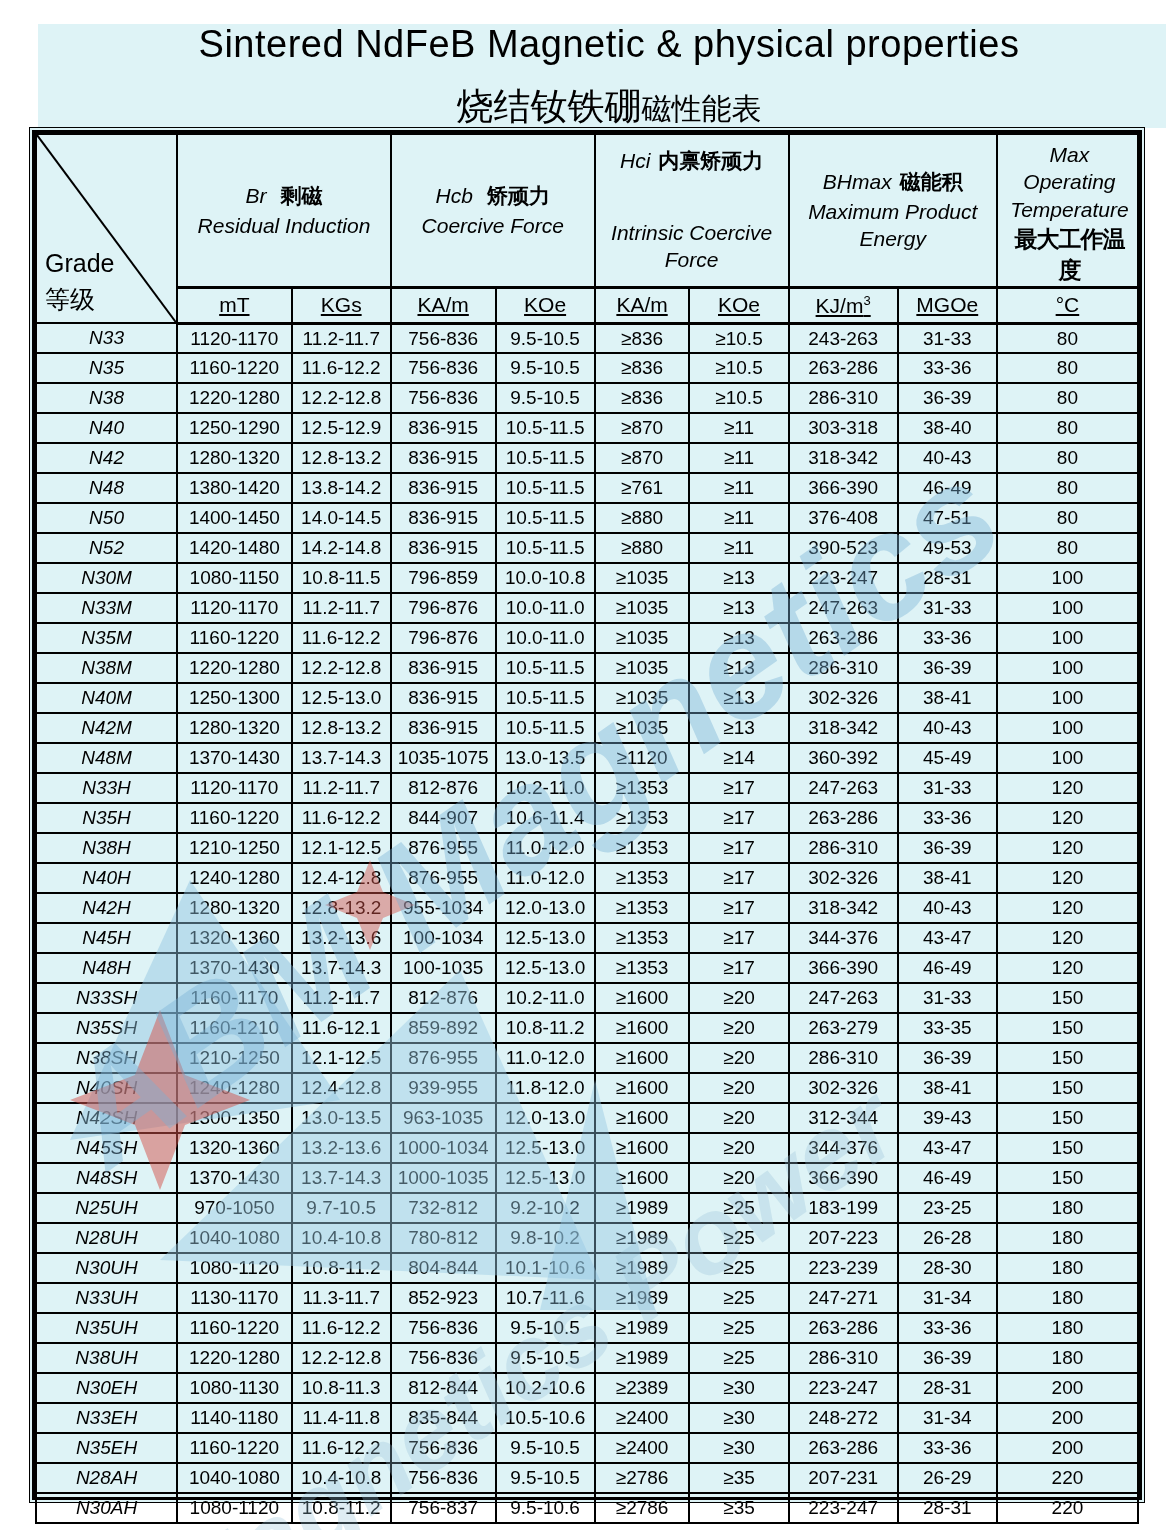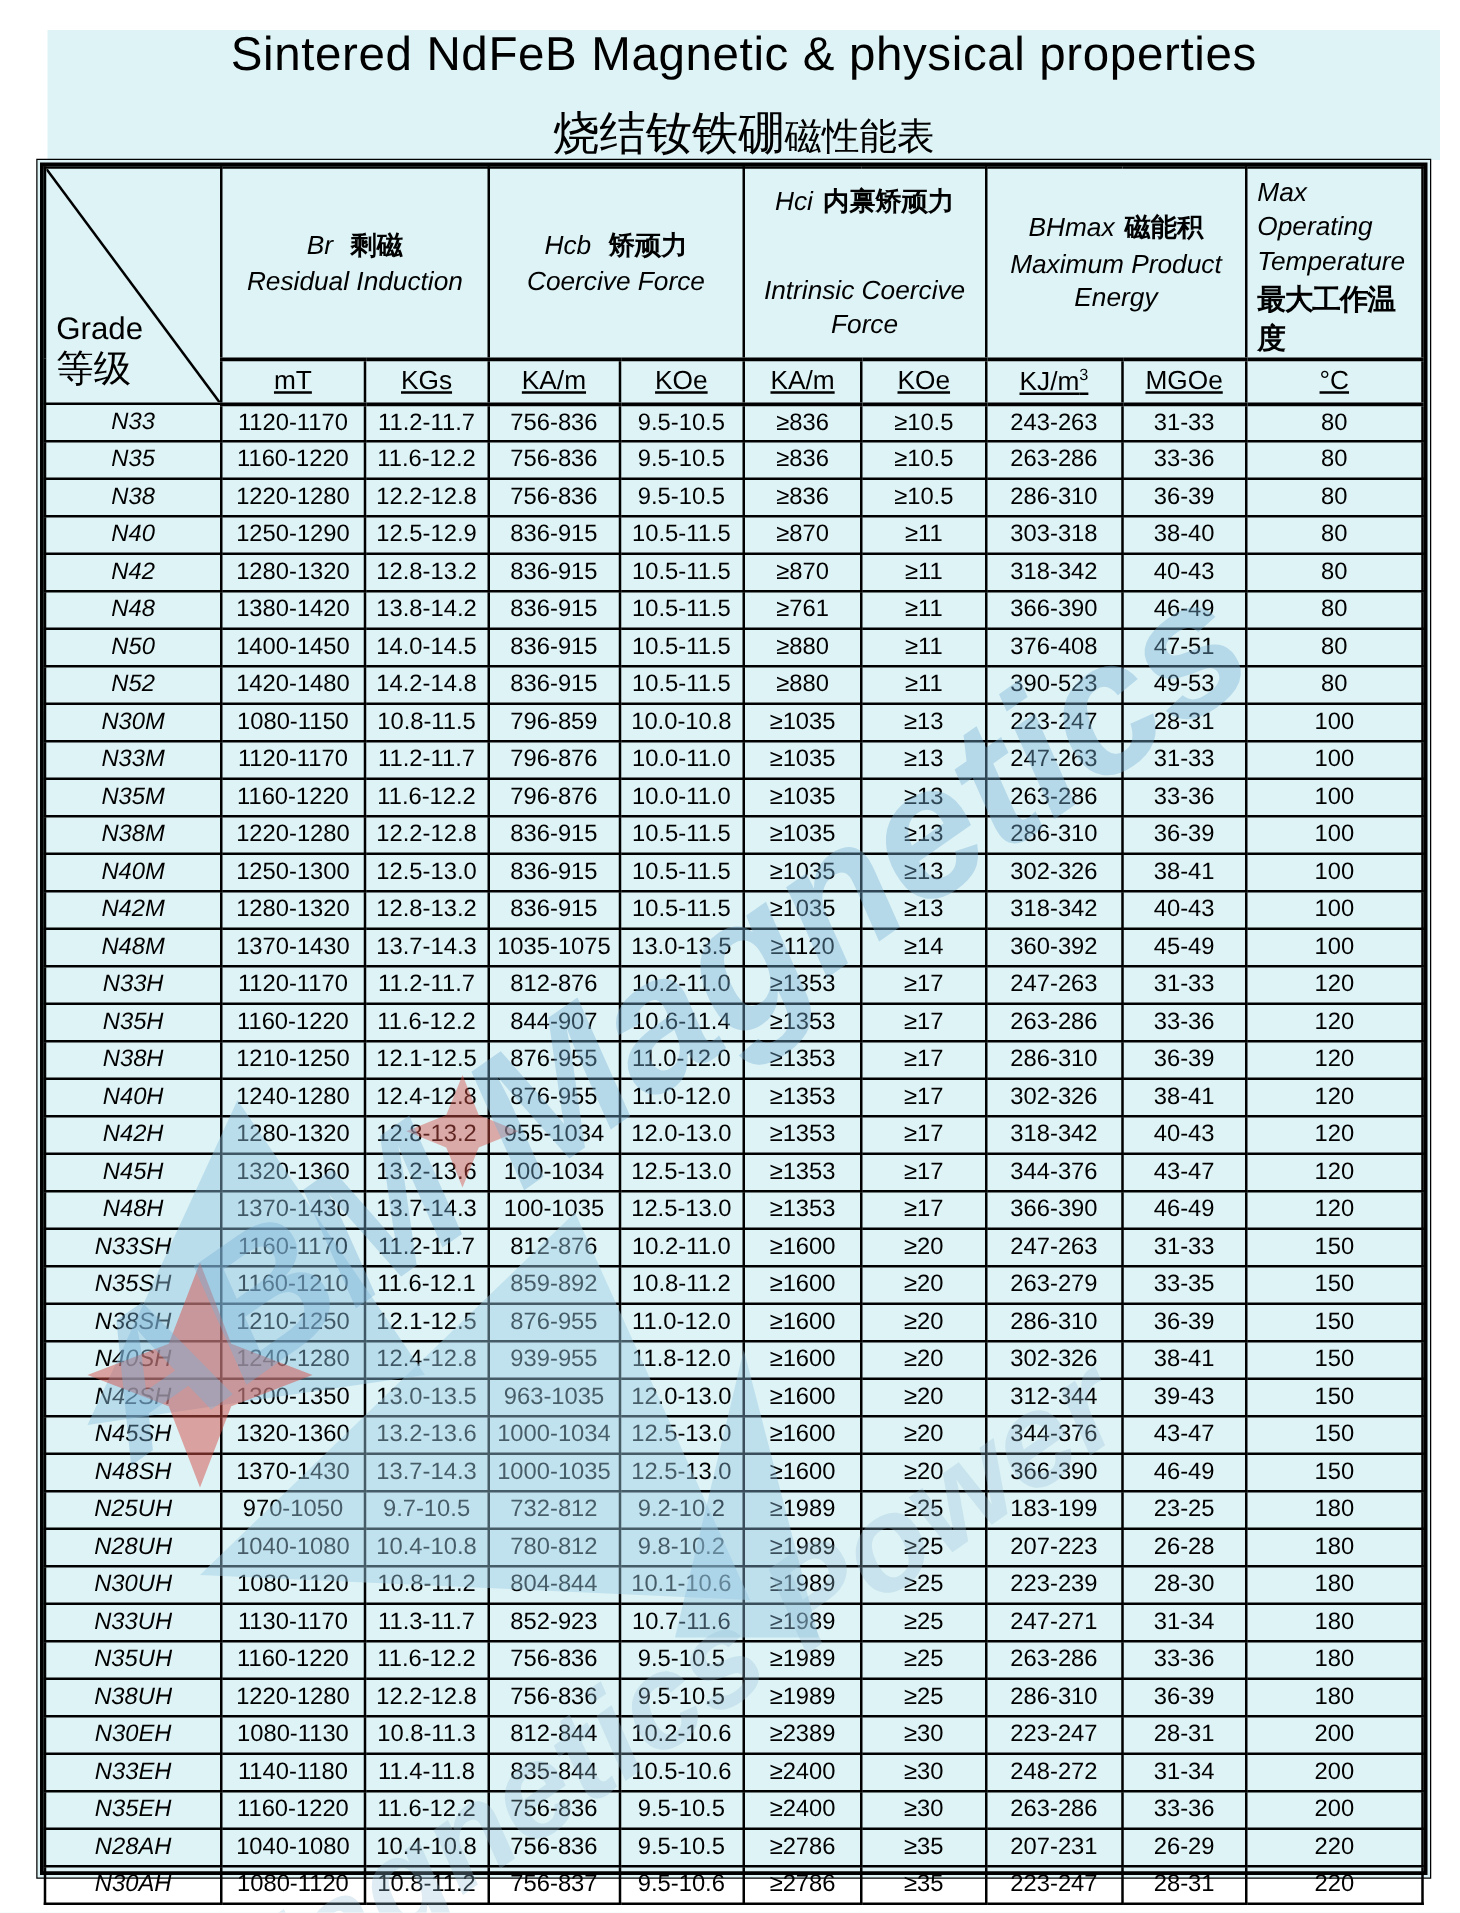--- a/index.html
+++ b/index.html
@@ -1,46 +1,46 @@
 <!DOCTYPE html>
 <html><head>
 <meta charset="utf-8">
 <style>
   html,body{margin:0;padding:0;}
   .page{position:relative;width:1168px;height:1530px;background:#ffffff;overflow:hidden;
         font-family:"Liberation Sans",sans-serif;color:#000;}
   .title-band{position:absolute;left:38px;top:24px;width:1114px;height:104px;background:#def3f6;
-        display:flex;flex-direction:column;align-items:center;justify-content:center;line-height:1.15;}
+        display:flex;flex-direction:column;align-items:center;justify-content:center;line-height:1.15;padding-left:14px;}
   .title-en{font-size:38px;letter-spacing:.5px;}
   .title-zh{font-size:30px;margin-top:19px;}
   .title-zh .zh-big{font-size:37px;}
 
   .table-wrap{position:absolute;left:32px;top:130px;width:1104px;height:1364px;background:#def3f6;
         border:3px solid #000;box-shadow:0 0 0 2px #def3f6,0 0 0 3px #000;}
   table{width:100%;height:100%;border-collapse:collapse;table-layout:fixed;}
   td{border:2px solid #000;text-align:center;vertical-align:middle;padding:0;overflow:hidden;}
 
   tr.group-row{height:118px;}
   tr.units-row{height:36px;text-decoration:underline;}
   tr.units-row td{border-top:3px solid #000;border-bottom:3px solid #000;font-size:21px;}
   tbody tr{height:30px;font-size:19px;}
   td.grade{font-style:italic;}
 
   .hdr-sym{font-style:italic;font-size:21px;}
   .hdr-zh{font-weight:bold;font-size:21px;}
   .hdr-en{font-style:italic;font-size:21px;line-height:1.3;}
   .h1{margin-bottom:2px;}
   .hsp{display:inline-block;width:14px;}
-  td.maxop-cell{text-align:left;vertical-align:top;padding:6px 4px 0 8px;}
+  td.maxop-cell{text-align:center;vertical-align:top;padding:6px 4px 0 8px;}
   .maxop-zh{font-weight:bold;font-size:23px;margin-top:1px;letter-spacing:-1px;}
 
   td.grade-head{position:relative;}
   .diag{position:absolute;left:0;top:0;width:100%;height:100%;}
   .g-en{position:absolute;left:8px;bottom:44px;font-size:25px;text-align:right;}
-  .g-zh{position:absolute;left:8px;bottom:6px;font-size:30px;font-family:Liberation Mono, monospace;}
+  .g-zh{position:absolute;left:8px;bottom:6px;font-size:25px;font-family:Liberation Mono, monospace;}
   sup{font-size:13px;}
 
   .watermark{position:absolute;inset:0;pointer-events:none;}
   .wm-main{position:absolute;left:30px;top:1060px;transform-origin:0 0;transform:rotate(-35deg);
         font-size:148px;font-weight:bold;font-style:italic;color:rgba(120,178,214,0.40);white-space:nowrap;}
   .wm-sub{position:absolute;left:140px;top:1560px;transform-origin:0 0;transform:rotate(-35deg);
         font-size:106px;font-weight:bold;font-style:italic;color:rgba(150,192,216,0.30);white-space:nowrap;}
   .wm-logo{position:absolute;left:40px;top:840px;width:640px;height:480px;}
 </style>
 </head>

